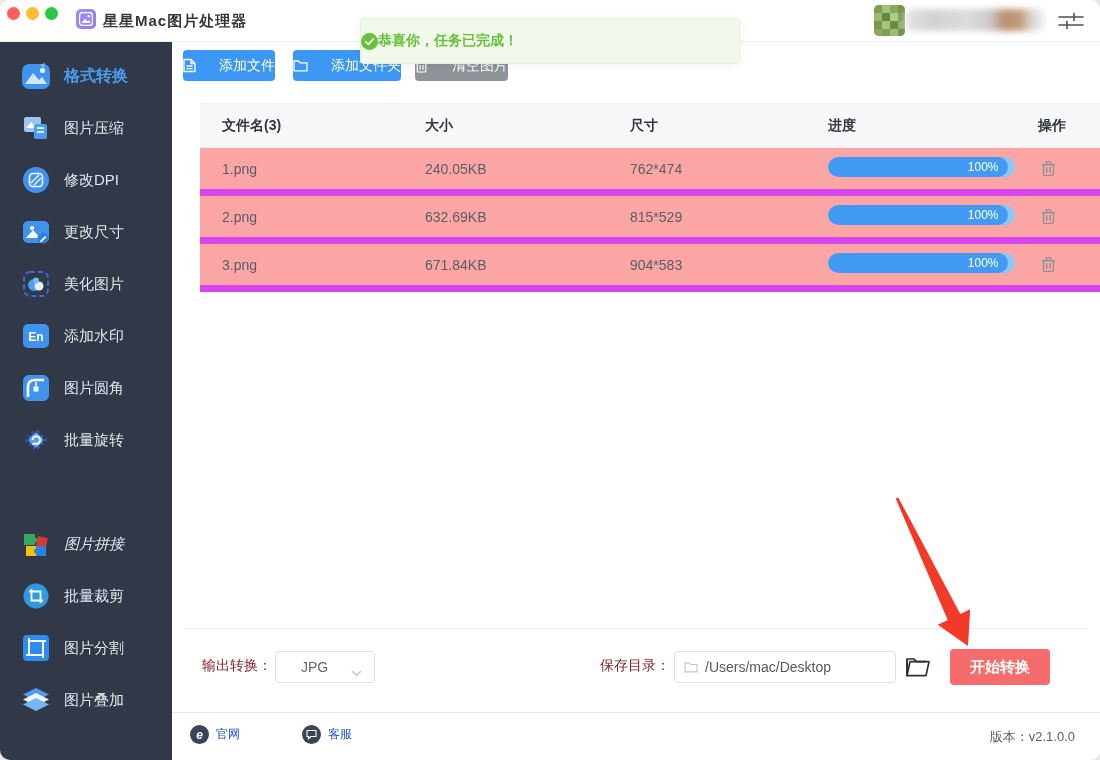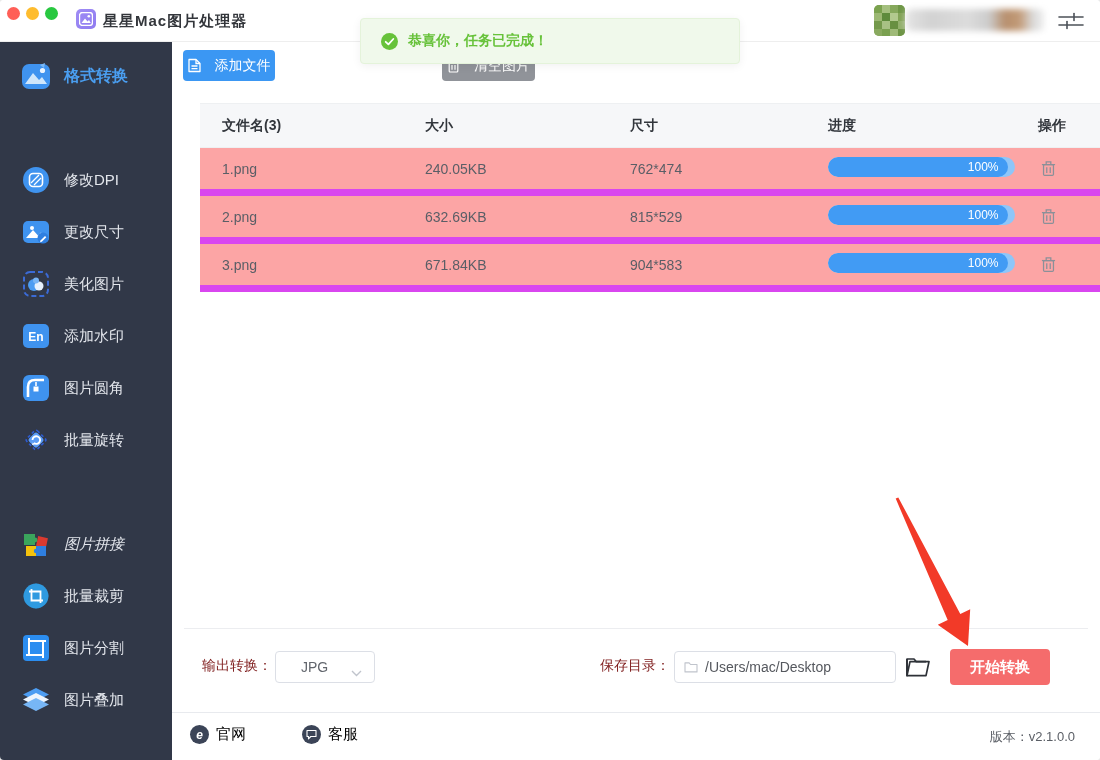--- a/index.html
+++ b/index.html
@@ -1,17 +1,17 @@
 <!DOCTYPE html>
 <html style="--accent: #3b97f3; --active-blue: #4a9ef0; --progress-blue: #419bf4; --danger: #f56c6c; --success: #67c23a; --info: #909399; --sidebar-bg: #313848; --tl-red: #ff5f57; --tl-yellow: #febc2e; --tl-green: #28c840;"><head>
 <meta charset="utf-8">
 <style>
   * { margin:0; padding:0; box-sizing:border-box; }
   html,body { width:1100px; height:760px; font-family:"Liberation Sans","DejaVu Sans",sans-serif; background:#e9e9e9; }
-  .window { position:relative; width:1100px; height:760px; background:#fff; border-radius:4px; overflow:hidden; }
+  .window { position:relative; width:1100px; height:760px; background:#fff; border-radius:10px; overflow:hidden; }
 
   
   .topbar { position:absolute; left:0; top:0; width:100%; height:42px; background:#fff; border-bottom:1px solid #eeeeee; z-index:5; }
   .traffic { position:absolute; top:7px; width:13px; height:13px; border-radius:50%; }
   .t-red { left:7px;  background:var(--tl-red); }
   .t-yellow { left:26px; background:var(--tl-yellow); }
   .t-green { left:45px; background:var(--tl-green); }
   .app-icon { position:absolute; left:76px; top:9px; width:20px; height:20px; border-radius:5px;
               background:linear-gradient(135deg,#a08df5,#8f7bf0); display:flex; align-items:center; justify-content:center; }
   .app-title { position:absolute; left:103px; top:12px; font-size:15px; font-weight:700; color:#33363b; letter-spacing:1px; }
@@ -23,28 +23,28 @@
 
   
   .sidebar { position:absolute; left:0; top:42px; width:172px; bottom:0; background:var(--sidebar-bg); z-index:4; }
   .side-item { position:absolute; left:0; width:200px; height:52px; display:flex; align-items:center; cursor:pointer; }
   .side-icon { width:30px; height:30px; margin-left:21px; flex:0 0 30px; display:flex; align-items:center; justify-content:center; }
   .side-label { margin-left:13px; font-size:15px; color:#e3e6ec; white-space:nowrap; }
   .side-item.active .side-label { color:var(--active-blue); font-weight:700; font-size:16px; }
 
   
   .btn { position:absolute; top:50px; height:31px; border:none; border-radius:4px; color:#fff; font-size:14px;
-         font-family:inherit; display:flex; align-items:center; justify-content:center; gap:14px; cursor:pointer; }
+         font-family:inherit; display:flex; align-items:center; justify-content:space-between; gap:14px; cursor:pointer; }
   .btn-add-file   { left:183px; width:92px;  background:var(--accent); }
   .btn-add-folder { left:293px; width:108px; background:var(--accent); }
-  .btn-clear      { left:442px; width:93px;  background:var(--info); }
+  .btn-clear      { left:415px; width:93px;  background:var(--info); }
 
   
   .toast { position:absolute; left:360px; top:18px; width:380px; height:46px; background:#f0f9eb; border:1px solid #e4f3da;
-           border-radius:4px; display:flex; align-items:center; padding-left:20px; gap:10px; z-index:20;
+           border-radius:4px; display:flex; align-items:center; gap:0; z-index:20;
            box-shadow:0 2px 10px rgba(0,0,0,.06); }
   .toast-text { color:var(--success); font-size:14px; font-weight:700; }
 
   
   .table { position:absolute; left:200px; top:103px; width:904px; }
   .trow { display:grid; grid-template-columns:203px 205px 198px 210px 1fr; align-items:center; padding-left:22px; }
   .thead { height:45px; background:#f6f7f9; border-top:1px solid #eef0f2; border-bottom:1px solid #eef0f2;
            font-size:14px; font-weight:700; color:#32363c; }
   .tbody-row { height:48px; background:#fca5a5; border-bottom:7px solid #d946ef; font-size:14px; color:#5a5e66; }
   .progress { position:relative; width:187px; height:20px; border-radius:10px; background:#8ec6f9; overflow:hidden; }
@@ -66,21 +66,21 @@
   .path-box input { border:none; outline:none; font-size:14px; color:#55585e; width:170px; font-family:inherit; background:transparent; }
   .folder-btn { position:absolute; left:721px; top:26px; width:26px; height:24px; color:#2d3137; cursor:pointer; }
   .start-btn { position:absolute; left:766px; top:20px; width:100px; height:36px; background:var(--danger); border:none;
                border-radius:4px; color:#fff; font-size:15px; font-weight:700; font-family:inherit; cursor:pointer; }
 
   
   .footer { position:absolute; left:172px; right:0; top:712px; bottom:0; border-top:1px solid #e8eaee; background:#fff; }
   .foot-group { position:absolute; top:12px; display:flex; align-items:center; gap:7px; cursor:pointer; }
   .fg-site { left:18px; } .fg-support { left:100px;margin-left:30px; }
   .foot-circle { width:19px; height:19px; border-radius:50%; background:#3b4457; display:flex; align-items:center; justify-content:center; }
-  .foot-label { font-size:15px; color:#000000;font-family:Liberation Serif, serif; }
+  .foot-label { font-size:12px; color:#1d4ed8;font-family:Liberation Serif, serif; }
   .version { position:absolute; right:25px; top:15px; font-size:13px; color:#5b5f66; }
 
   
   .arrow-overlay { position:absolute; left:860px; top:460px; z-index:30; pointer-events:none; }
 </style>
 </head>
 <body>
 
 <div class="window">
 
@@ -133,20 +133,32 @@
       <span class="side-icon">
           <svg xmlns="http://www.w3.org/2000/svg" width="30" height="30" viewBox="0 0 30 30">
             <rect x="1" y="3" width="28" height="25" rx="7" fill="#3f93ef"></rect>
             <circle cx="21.5" cy="9.5" r="2.6" fill="#eaf4ff"></circle>
             <path d="M4 23 L12 12 L18 19 L21 16 L26 23 Z" fill="#cfe6fb"></path>
             <path d="M19 4 l5 -2 l-1 5 Z" fill="#7db9f5"></path>
           </svg>
         </span>
       <span class="side-label">格式转换</span>
     </div>
+      <div class="side-item" style="top: 60px;">
+      <span class="side-icon">
+          <svg xmlns="http://www.w3.org/2000/svg" width="30" height="30" viewBox="0 0 30 30">
+            <rect x="3" y="4" width="17" height="15" rx="2" fill="#9fc6ef"></rect>
+            <path d="M5 15 L10 9 L13 12.5 L15 10.5 L18 15 Z" fill="#fff"></path>
+            <rect x="13" y="11" width="13" height="15" rx="2" fill="#4d9df2"></rect>
+            <rect x="16" y="14" width="7" height="2" fill="#dceefc"></rect>
+            <rect x="16" y="18" width="7" height="2" fill="#dceefc"></rect>
+          </svg>
+        </span>
+      <span class="side-label">图片压缩</span>
+    </div>
       <div class="side-item" style="top: 112px;">
       <span class="side-icon">
           <svg xmlns="http://www.w3.org/2000/svg" width="30" height="30" viewBox="0 0 30 30">
             <circle cx="15" cy="15" r="13" fill="#3f93ef"></circle>
             <rect x="8.5" y="8.5" width="13" height="13" rx="3.5" fill="none" stroke="#fff" stroke-width="1.6"></rect>
             <line x1="10" y1="18" x2="18" y2="10" stroke="#fff" stroke-width="1.2"></line>
             <line x1="13" y1="20" x2="20" y2="13" stroke="#fff" stroke-width="1.2"></line>
           </svg>
         </span>
       <span class="side-label">修改DPI</span>
@@ -255,20 +267,26 @@
     </div>
 
   <button class="btn btn-add-file">
     <svg width="13" height="15" viewBox="0 0 13 15" fill="none" stroke="#fff" stroke-width="1.3">
         <path d="M1 1.5 h7 l4 4 V13.5 H1 Z" stroke-linejoin="round"></path>
         <path d="M8 1.5 V5.5 H12"></path>
         <line x1="3.5" y1="8" x2="9.5" y2="8"></line>
         <line x1="3.5" y1="10.7" x2="9.5" y2="10.7"></line>
       </svg>
     <span>添加文件</span>
+  </button>
+  <button class="btn btn-add-folder">
+    <svg width="15" height="13" viewBox="0 0 15 13" fill="none" stroke="#fff" stroke-width="1.3">
+        <path d="M1 2 h4.5 l1.5 1.8 H14 V11.8 H1 Z" stroke-linejoin="round"></path>
+      </svg>
+    <span>添加文件夹</span>
   </button>
   <button class="btn btn-clear">
     <svg width="13" height="14" viewBox="0 0 13 14" fill="none" stroke="#fff" stroke-width="1.2">
         <rect x="2.2" y="3.6" width="8.6" height="9.4" rx="1"></rect>
         <line x1="0.8" y1="3.6" x2="12.2" y2="3.6"></line>
         <path d="M4.5 3.3 V1.2 h4 v2.1"></path>
         <line x1="5" y1="6" x2="5" y2="10.8"></line>
         <line x1="8" y1="6" x2="8" y2="10.8"></line>
       </svg>
     <span>清空图片</span>

